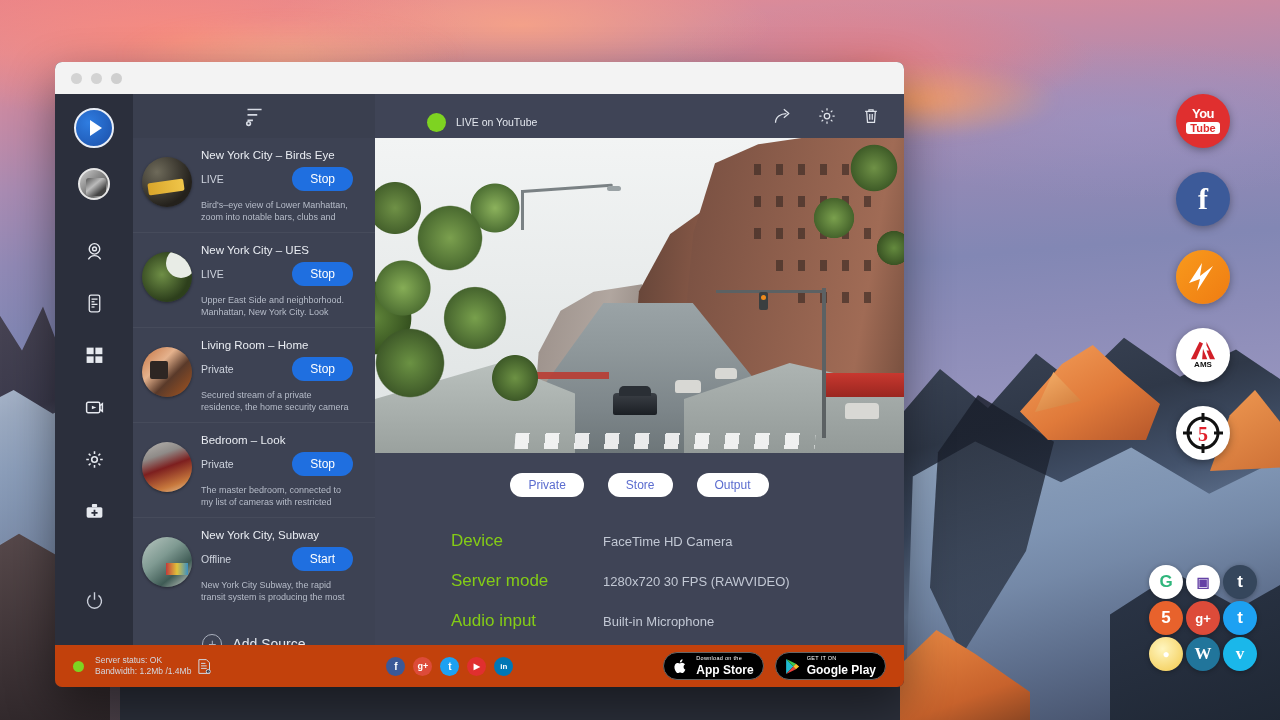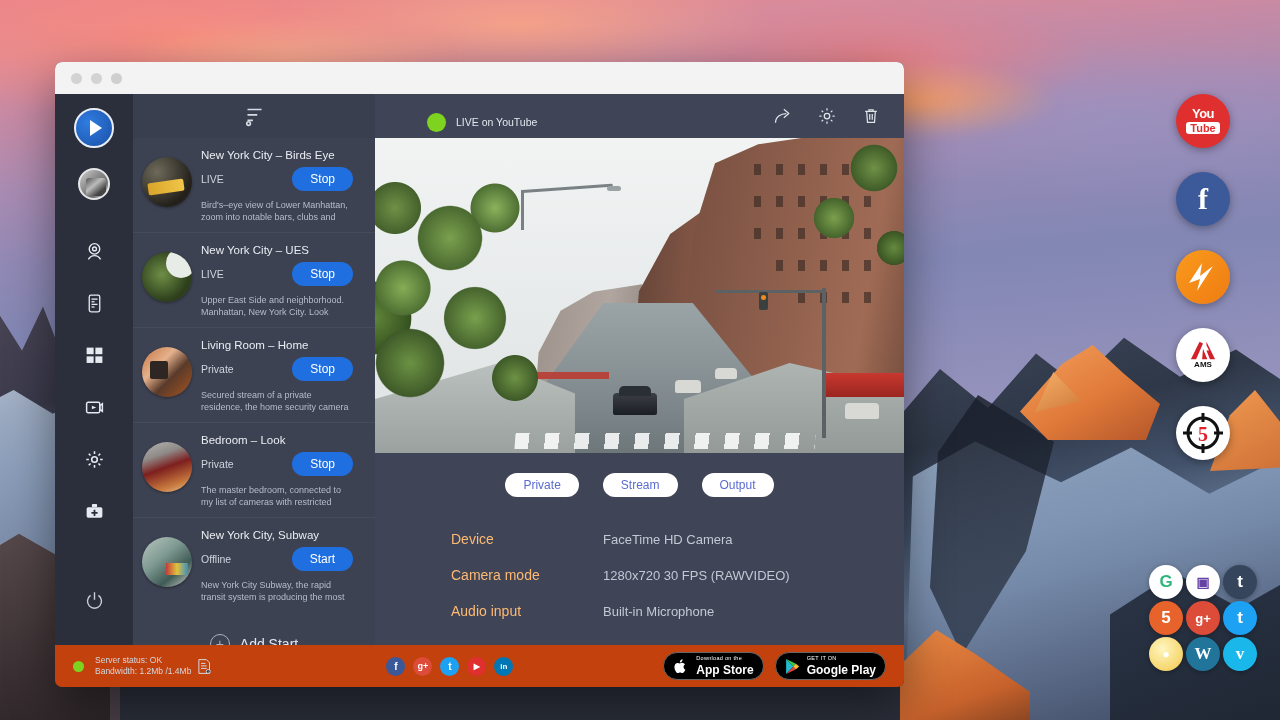--- a/index.html
+++ b/index.html
@@ -305,21 +305,21 @@
   
   .details { flex: 1; padding: 20px 0 0; min-height:0; }
   .pills { display: flex; justify-content: center; gap: 24px; margin-bottom: 34px; }
   .pill {
     background: #ffffff; color: #5b6ccf; border: none; border-radius: 14px;
     padding: 5px 18px; font-size: 12px; cursor: pointer;
     font-family: "Liberation Sans", sans-serif;
   }
   .dtable { padding: 0 0 0 76px; }
   .drow { display: flex; align-items: center; margin-bottom: 20px; }
-  .dlabel { width: 152px; color: #fdba74; font-size: 14px; }
+  .dlabel { width: 152px; color: #84cc16; font-size: 17px; }
   .dvalue { color: #c2c8d4; font-size: 13px; }
 
   
   .statusbar {
     height: 42px; flex: 0 0 42px; background: #c2410c;
     display: flex; align-items: center; padding: 4px 18px;
   }
   .sb-dot { width: 11px; height: 11px; border-radius: 50%; background: #7ed321; margin-right: 11px; }
   .sb-text { color: #d3d8e2; font-size: 8.5px; line-height: 11px; }
   .sb-doc { width: 15px; height: 17px; margin-left: 6px; position: relative; }
@@ -560,21 +560,21 @@
             <div class="camrow">
               <span class="camstatus">Offline</span>
               <button class="actbtn">Start</button>
             </div>
             <div class="camdesc">New York City Subway, the rapid transit system is producing the most exciting livestreams, we ...</div>
           </div>
         </div>
 
         <div class="addcam">
           <div class="plus-circle">+</div>
-          <span class="addcam-label">Add Start</span>
+          <span class="addcam-label">Add Source</span>
         </div>
       </div>
     </div>
 
     <div class="mainpane">
 
       <div class="topbar">
         <div class="live-wrap">
           <div class="live-dot"></div>
           <span class="live-text">LIVE on YouTube</span>
@@ -653,31 +653,31 @@
         <div class="car car-s" style="left:300px;bottom:60px;width:26px;height:13px;"></div>
         <div class="car car-s" style="left:340px;bottom:74px;width:22px;height:11px;"></div>
         <div class="car car-s" style="left:470px;bottom:34px;width:34px;height:16px;"></div>
         <div class="car car-main"></div>
         <div class="crosswalk"></div>
       </div>
 
       <div class="details">
         <div class="pills">
           <button class="pill">Private</button>
-          <button class="pill">Stream</button>
+          <button class="pill">Store</button>
           <button class="pill">Output</button>
         </div>
 
         <div class="dtable">
           <div class="drow">
             <div class="dlabel">Device</div>
             <div class="dvalue">FaceTime HD Camera</div>
           </div>
           <div class="drow">
-            <div class="dlabel">Camera mode</div>
+            <div class="dlabel">Server mode</div>
             <div class="dvalue">1280x720 30 FPS (RAWVIDEO)</div>
           </div>
           <div class="drow">
             <div class="dlabel">Audio input</div>
             <div class="dvalue">Built-in Microphone</div>
           </div>
         </div>
       </div>
     </div>
   </div>

